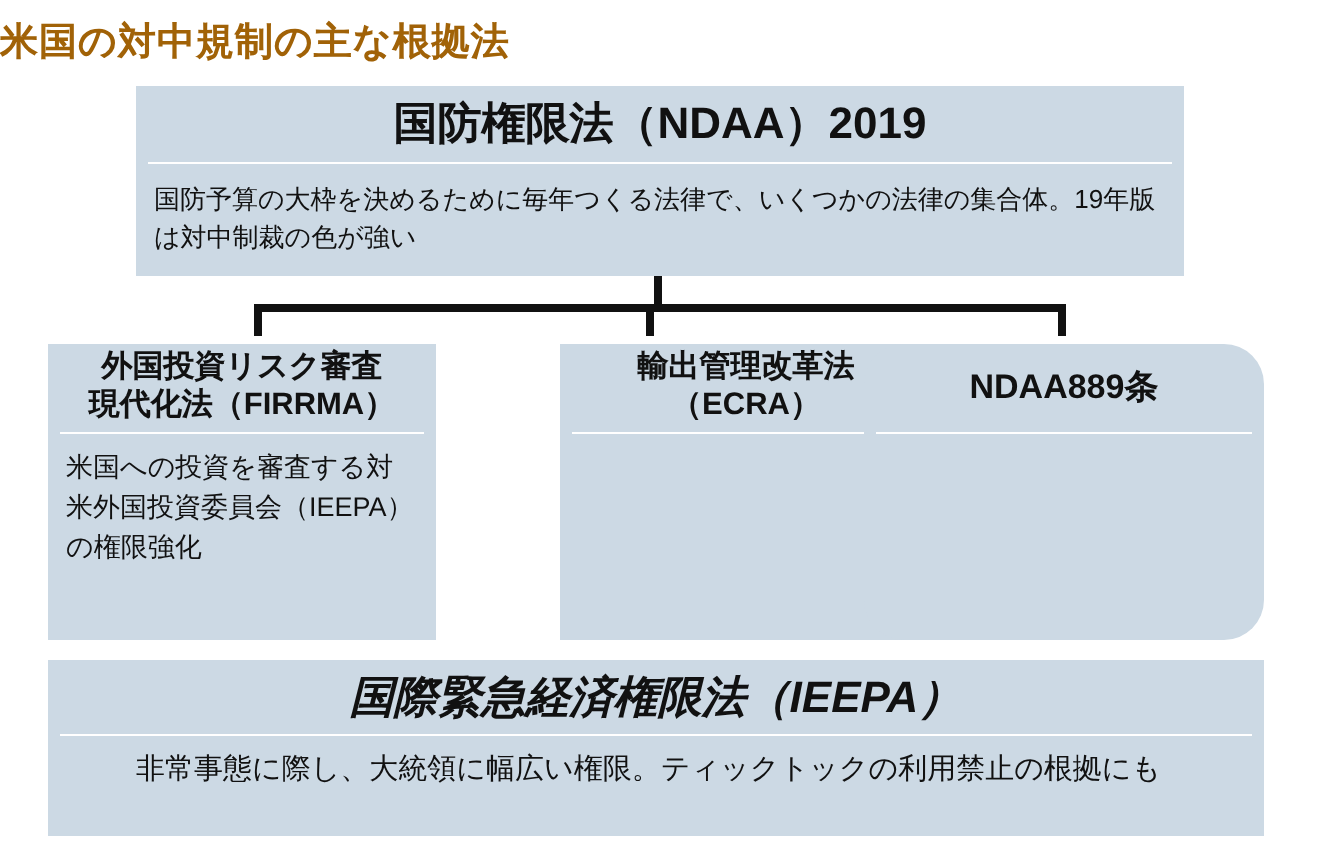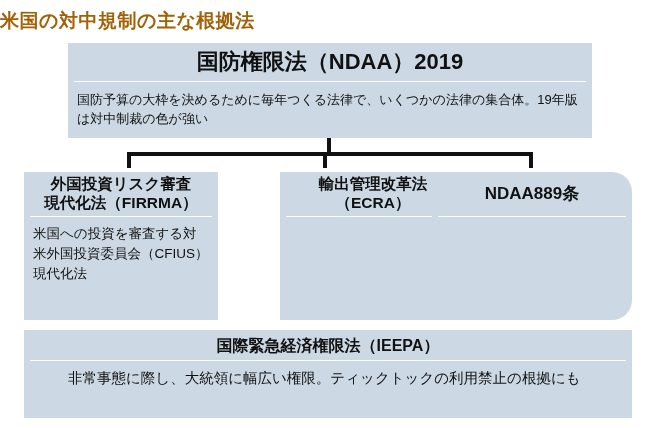--- a/index.html
+++ b/index.html
@@ -99,23 +99,24 @@
   #box-ndaa889 .head { font-size: 17px; }
 
   
   #box-ieepa {
     left: 24px;
     top: 330px;
     width: 608px;
     height: 88px;
   }
   #box-ieepa .head {
-    font-size: 16px;
+    font-size: 22px;
     padding-top: 6px;
     padding-bottom: 4px;
+    font-style: italic;
   }
   #box-ieepa .body {
     font-size: 14.5px;
     padding-top: 7px;
     padding-left: 44px;
   }
 
   
   .conn {
     position: absolute;
@@ -143,21 +144,21 @@
   <div class="conn v-stem"></div>
   <div class="conn h-bar"></div>
   <div class="conn drop-l"></div>
   <div class="conn drop-c"></div>
   <div class="conn drop-r"></div>
 
   <div class="box row2" id="box-firrma">
     <div class="head" style="white-space: pre-line;">外国投資リスク審査
 現代化法（FIRRMA）</div>
     <div class="rule"></div>
-    <div class="body">米国への投資を審査する対米外国投資委員会（CFIUS）現代化法</div>
+    <div class="body">米国への投資を審査する対米外国投資委員会（IEEPA）の権限強化</div>
   </div>
 
   <div class="box row2" id="box-ecra">
     <div class="head" style="white-space: pre-line;">輸出管理改革法
 （ECRA）</div>
     <div class="rule"></div>
   </div>
 
   <div class="box row2" id="box-ndaa889">
     <div class="head" style="white-space: pre-line;">NDAA889条</div>

